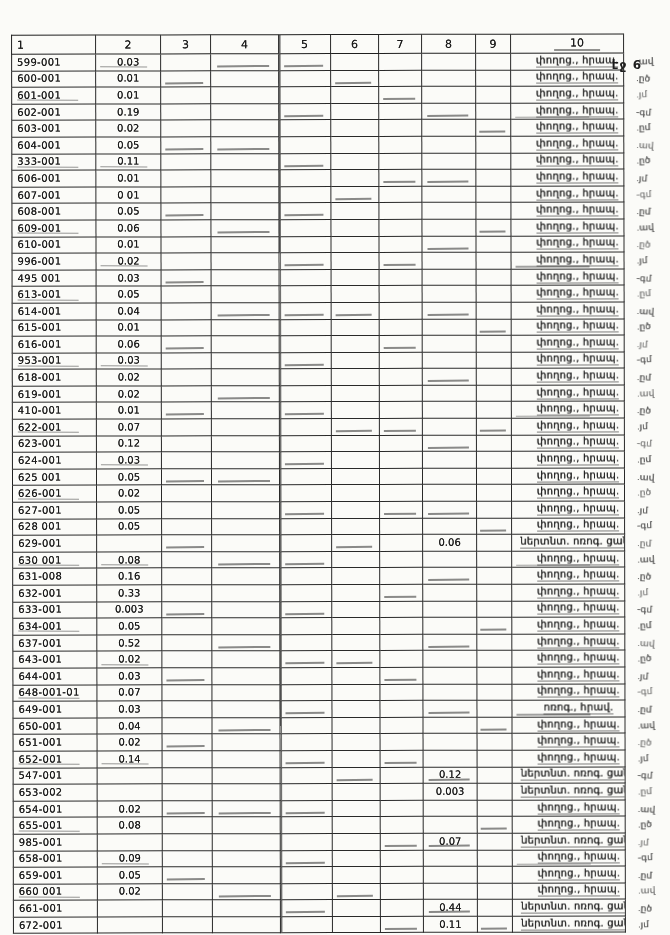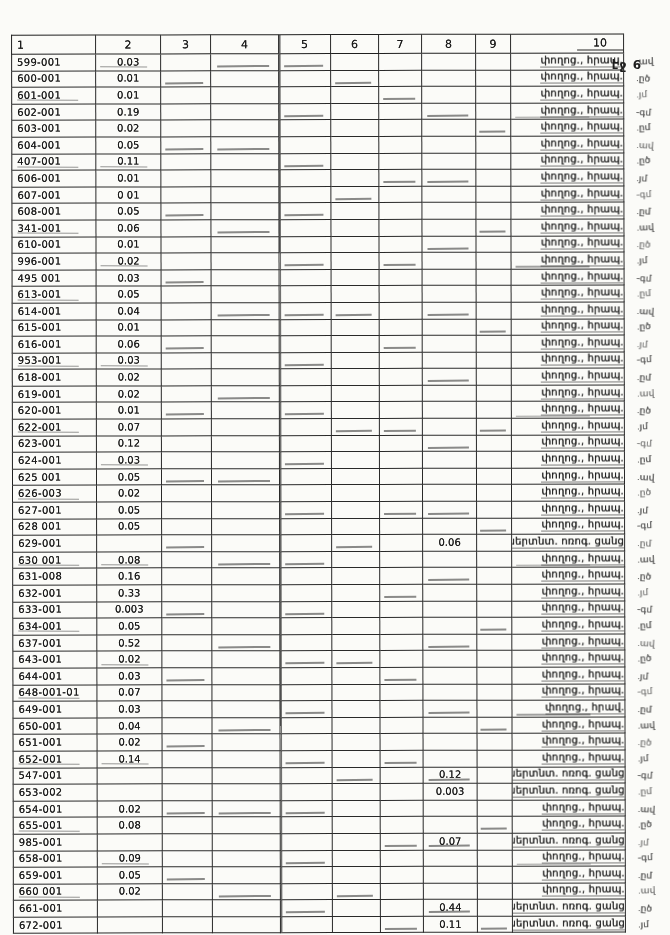--- a/index.html
+++ b/index.html
@@ -28,21 +28,21 @@
     border-bottom:1.4px solid #2c2c2c;
     display:flex;align-items:center;justify-content:center;
     font-size:10px;line-height:1;
     overflow:hidden;white-space:nowrap;
     text-shadow:0 0 0.5px rgba(10,10,10,.85);
   }
   .hrow .cell{border-top:1.7px solid #222;border-bottom:1.8px solid #222;font-size:11px;}
   .c1{border-left:1.7px solid #222;justify-content:flex-start;padding-left:5px;}
   .trow .c1{letter-spacing:0.3px;}
   .c5{box-shadow:inset 3px 0 0 -1.5px rgba(40,40,40,.65);}
-  .c10{justify-content:flex-end;padding-left:20px;}
+  .c10{justify-content:center;padding-left:20px;}
   .c11{border:none;justify-content:flex-start;padding-left:12px;background:transparent;}
   .hrow .c11{border:none;}
   .use{
     border-bottom:1px solid rgba(25,25,25,.55);
     padding-bottom:1px;letter-spacing:0.2px;
     filter:blur(.15px);
   }
   .mark{
     font-size:9px;color:#4c4c4c;opacity:.85;filter:blur(.3px);
     transform:rotate(-2deg);
@@ -234,21 +234,21 @@
           <div class="cell c9"></div>
           <div class="cell c10">
             <span class="use">փողոց., հրապ.</span>
           </div>
           <div class="cell c11">
             <span class="mark">.ավ</span>
           </div>
         </div>
         <div class="trow">
           <div class="cell c1">
-            <span class="val">407-001</span>
+            <span class="val">333-001</span>
           </div>
           <div class="cell c2">
             <span class="val">0.11</span>
           </div>
           <div class="cell c3"></div>
           <div class="cell c4"></div>
           <div class="cell c5"></div>
           <div class="cell c6"></div>
           <div class="cell c7"></div>
           <div class="cell c8"></div>
@@ -318,21 +318,21 @@
           <div class="cell c9"></div>
           <div class="cell c10">
             <span class="use">փողոց., հրապ.</span>
           </div>
           <div class="cell c11">
             <span class="mark">.ըմ</span>
           </div>
         </div>
         <div class="trow">
           <div class="cell c1">
-            <span class="val">341-001</span>
+            <span class="val">609-001</span>
           </div>
           <div class="cell c2">
             <span class="val">0.06</span>
           </div>
           <div class="cell c3"></div>
           <div class="cell c4"></div>
           <div class="cell c5"></div>
           <div class="cell c6"></div>
           <div class="cell c7"></div>
           <div class="cell c8"></div>
@@ -549,21 +549,21 @@
           <div class="cell c9"></div>
           <div class="cell c10">
             <span class="use">փողոց., հրապ.</span>
           </div>
           <div class="cell c11">
             <span class="mark">.ավ</span>
           </div>
         </div>
         <div class="trow">
           <div class="cell c1">
-            <span class="val">620-001</span>
+            <span class="val">410-001</span>
           </div>
           <div class="cell c2">
             <span class="val">0.01</span>
           </div>
           <div class="cell c3"></div>
           <div class="cell c4"></div>
           <div class="cell c5"></div>
           <div class="cell c6"></div>
           <div class="cell c7"></div>
           <div class="cell c8"></div>
@@ -654,21 +654,21 @@
           <div class="cell c9"></div>
           <div class="cell c10">
             <span class="use">փողոց., հրապ.</span>
           </div>
           <div class="cell c11">
             <span class="mark">.ավ</span>
           </div>
         </div>
         <div class="trow">
           <div class="cell c1">
-            <span class="val">626-003</span>
+            <span class="val">626-001</span>
           </div>
           <div class="cell c2">
             <span class="val">0.02</span>
           </div>
           <div class="cell c3"></div>
           <div class="cell c4"></div>
           <div class="cell c5"></div>
           <div class="cell c6"></div>
           <div class="cell c7"></div>
           <div class="cell c8"></div>
@@ -940,21 +940,21 @@
             <span class="val">0.03</span>
           </div>
           <div class="cell c3"></div>
           <div class="cell c4"></div>
           <div class="cell c5"></div>
           <div class="cell c6"></div>
           <div class="cell c7"></div>
           <div class="cell c8"></div>
           <div class="cell c9"></div>
           <div class="cell c10">
-            <span class="use">փողոց., հրավ.</span>
+            <span class="use">ոռոգ., հրավ.</span>
           </div>
           <div class="cell c11">
             <span class="mark">.ըմ</span>
           </div>
         </div>
         <div class="trow">
           <div class="cell c1">
             <span class="val">650-001</span>
           </div>
           <div class="cell c2">

